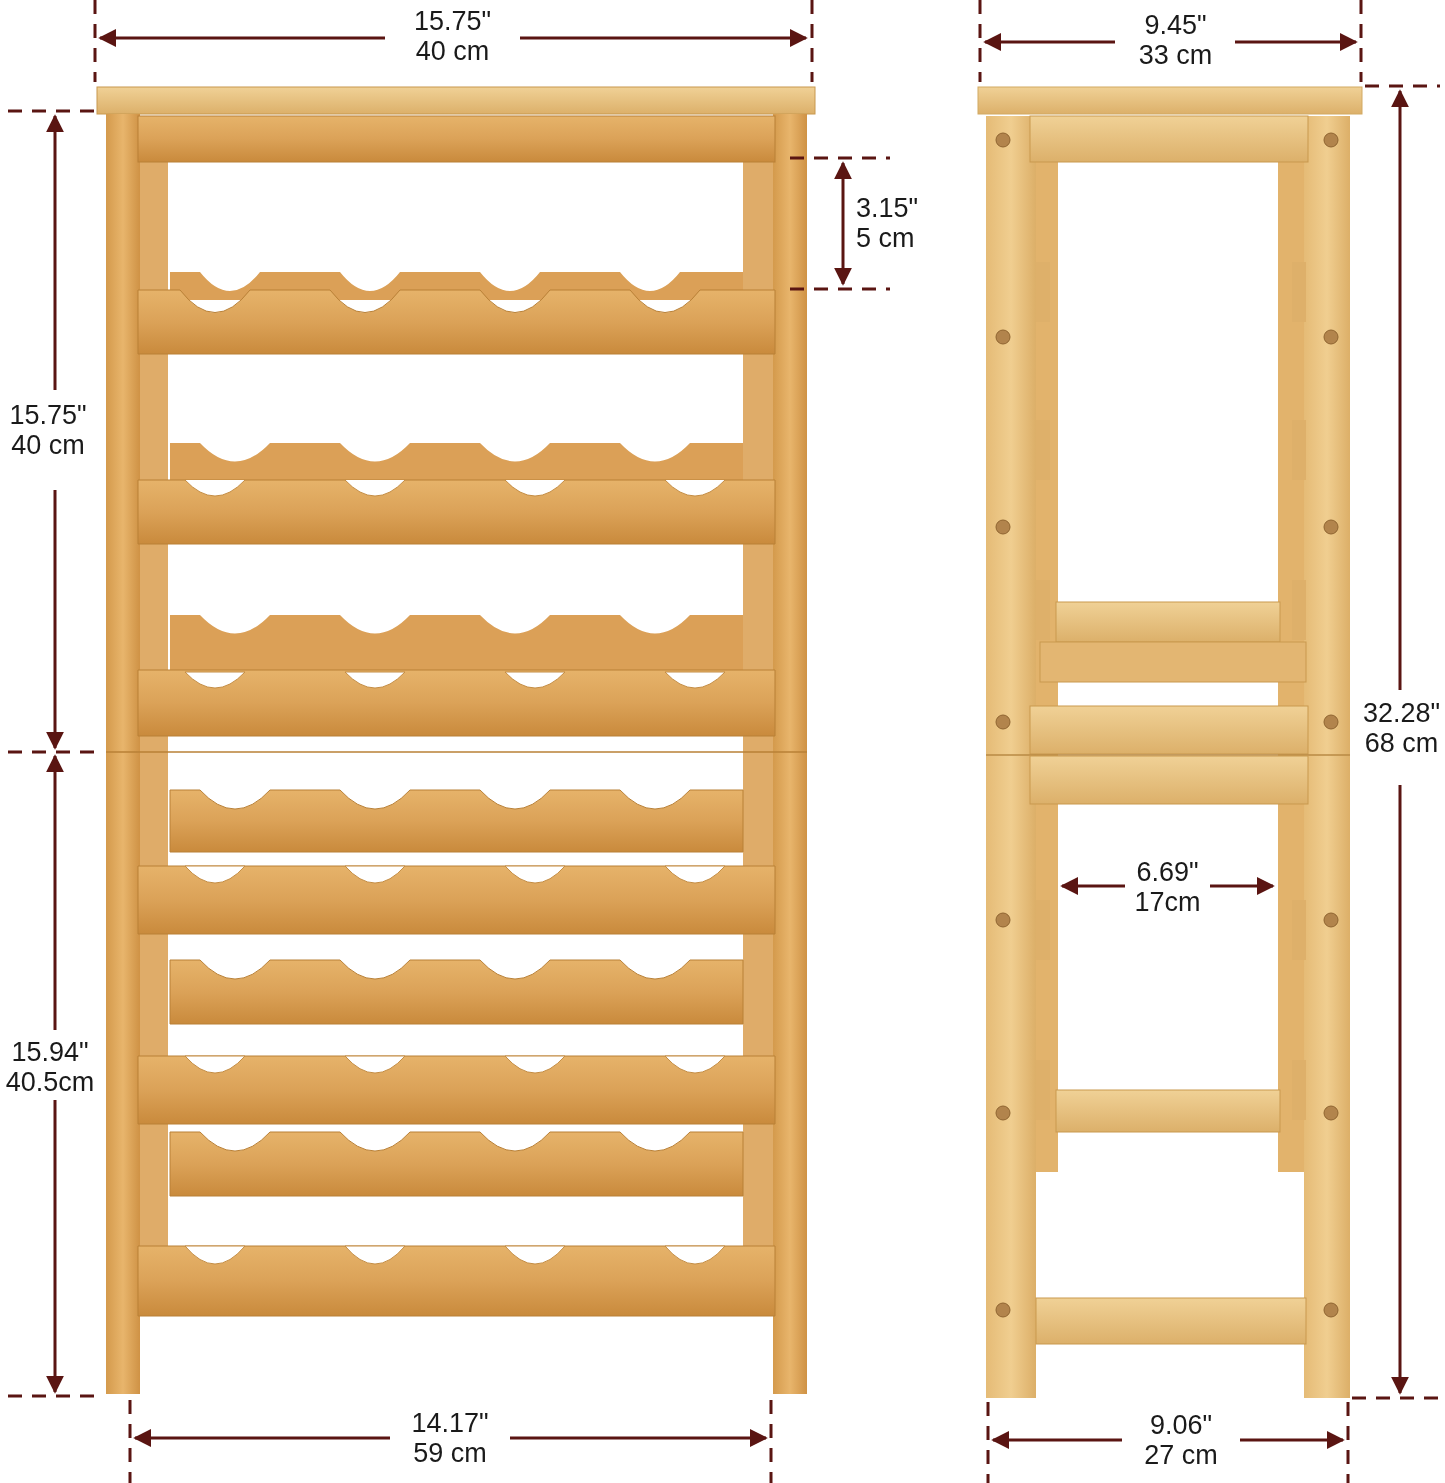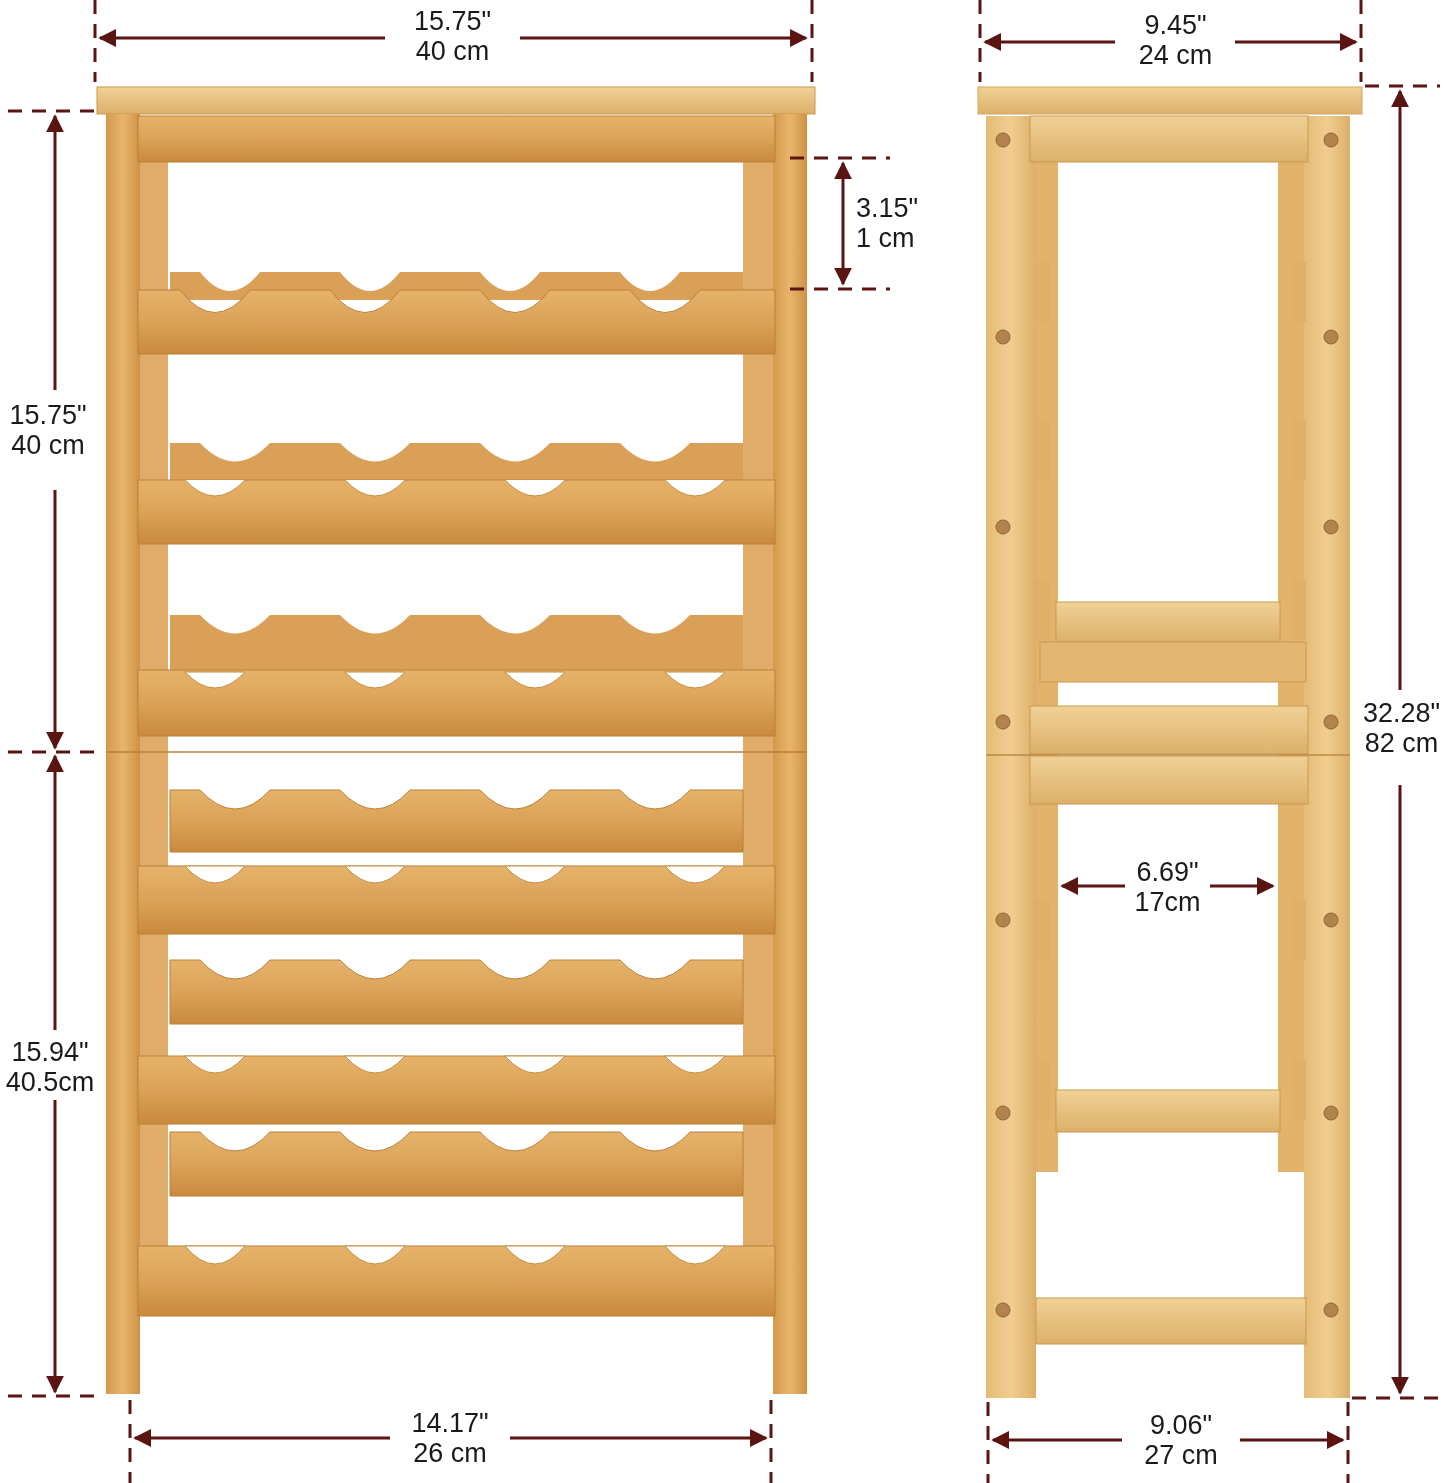--- a/index.html
+++ b/index.html
@@ -187,46 +187,46 @@
   </g>
 </svg>
 
 <div class="lbl" style="left:385px; top:6px; width:135px;">
   <span>15.75"</span>
   <span>40 cm</span>
 </div>
 
 <div class="lbl" style="left:856px; top:193px; width:66px; text-align:left; background:transparent;">
   <span>3.15"</span>
-  <span>1 cm</span>
+  <span>5 cm</span>
 </div>
 
 <div class="lbl" style="left:2px; top:400px; width:92px;">
   <span>15.75"</span>
   <span>40 cm</span>
 </div>
 
 <div class="lbl" style="left:0px; top:1037px; width:100px;">
   <span>15.94"</span>
   <span>40.5cm</span>
 </div>
 
 <div class="lbl" style="left:390px; top:1408px; width:120px;">
   <span>14.17"</span>
-  <span>26 cm</span>
+  <span>59 cm</span>
 </div>
 
 <div class="lbl" style="left:1118px; top:10px; width:115px;">
   <span>9.45"</span>
-  <span>24 cm</span>
+  <span>33 cm</span>
 </div>
 
 <div class="lbl" style="left:1358px; top:698px; width:87px;">
   <span>32.28"</span>
-  <span>82 cm</span>
+  <span>68 cm</span>
 </div>
 
 <div class="lbl" style="left:1125px; top:857px; width:85px; background:transparent;">
   <span>6.69"</span>
   <span>17cm</span>
 </div>
 
 <div class="lbl" style="left:1122px; top:1410px; width:118px;">
   <span>9.06"</span>
   <span>27 cm</span>

